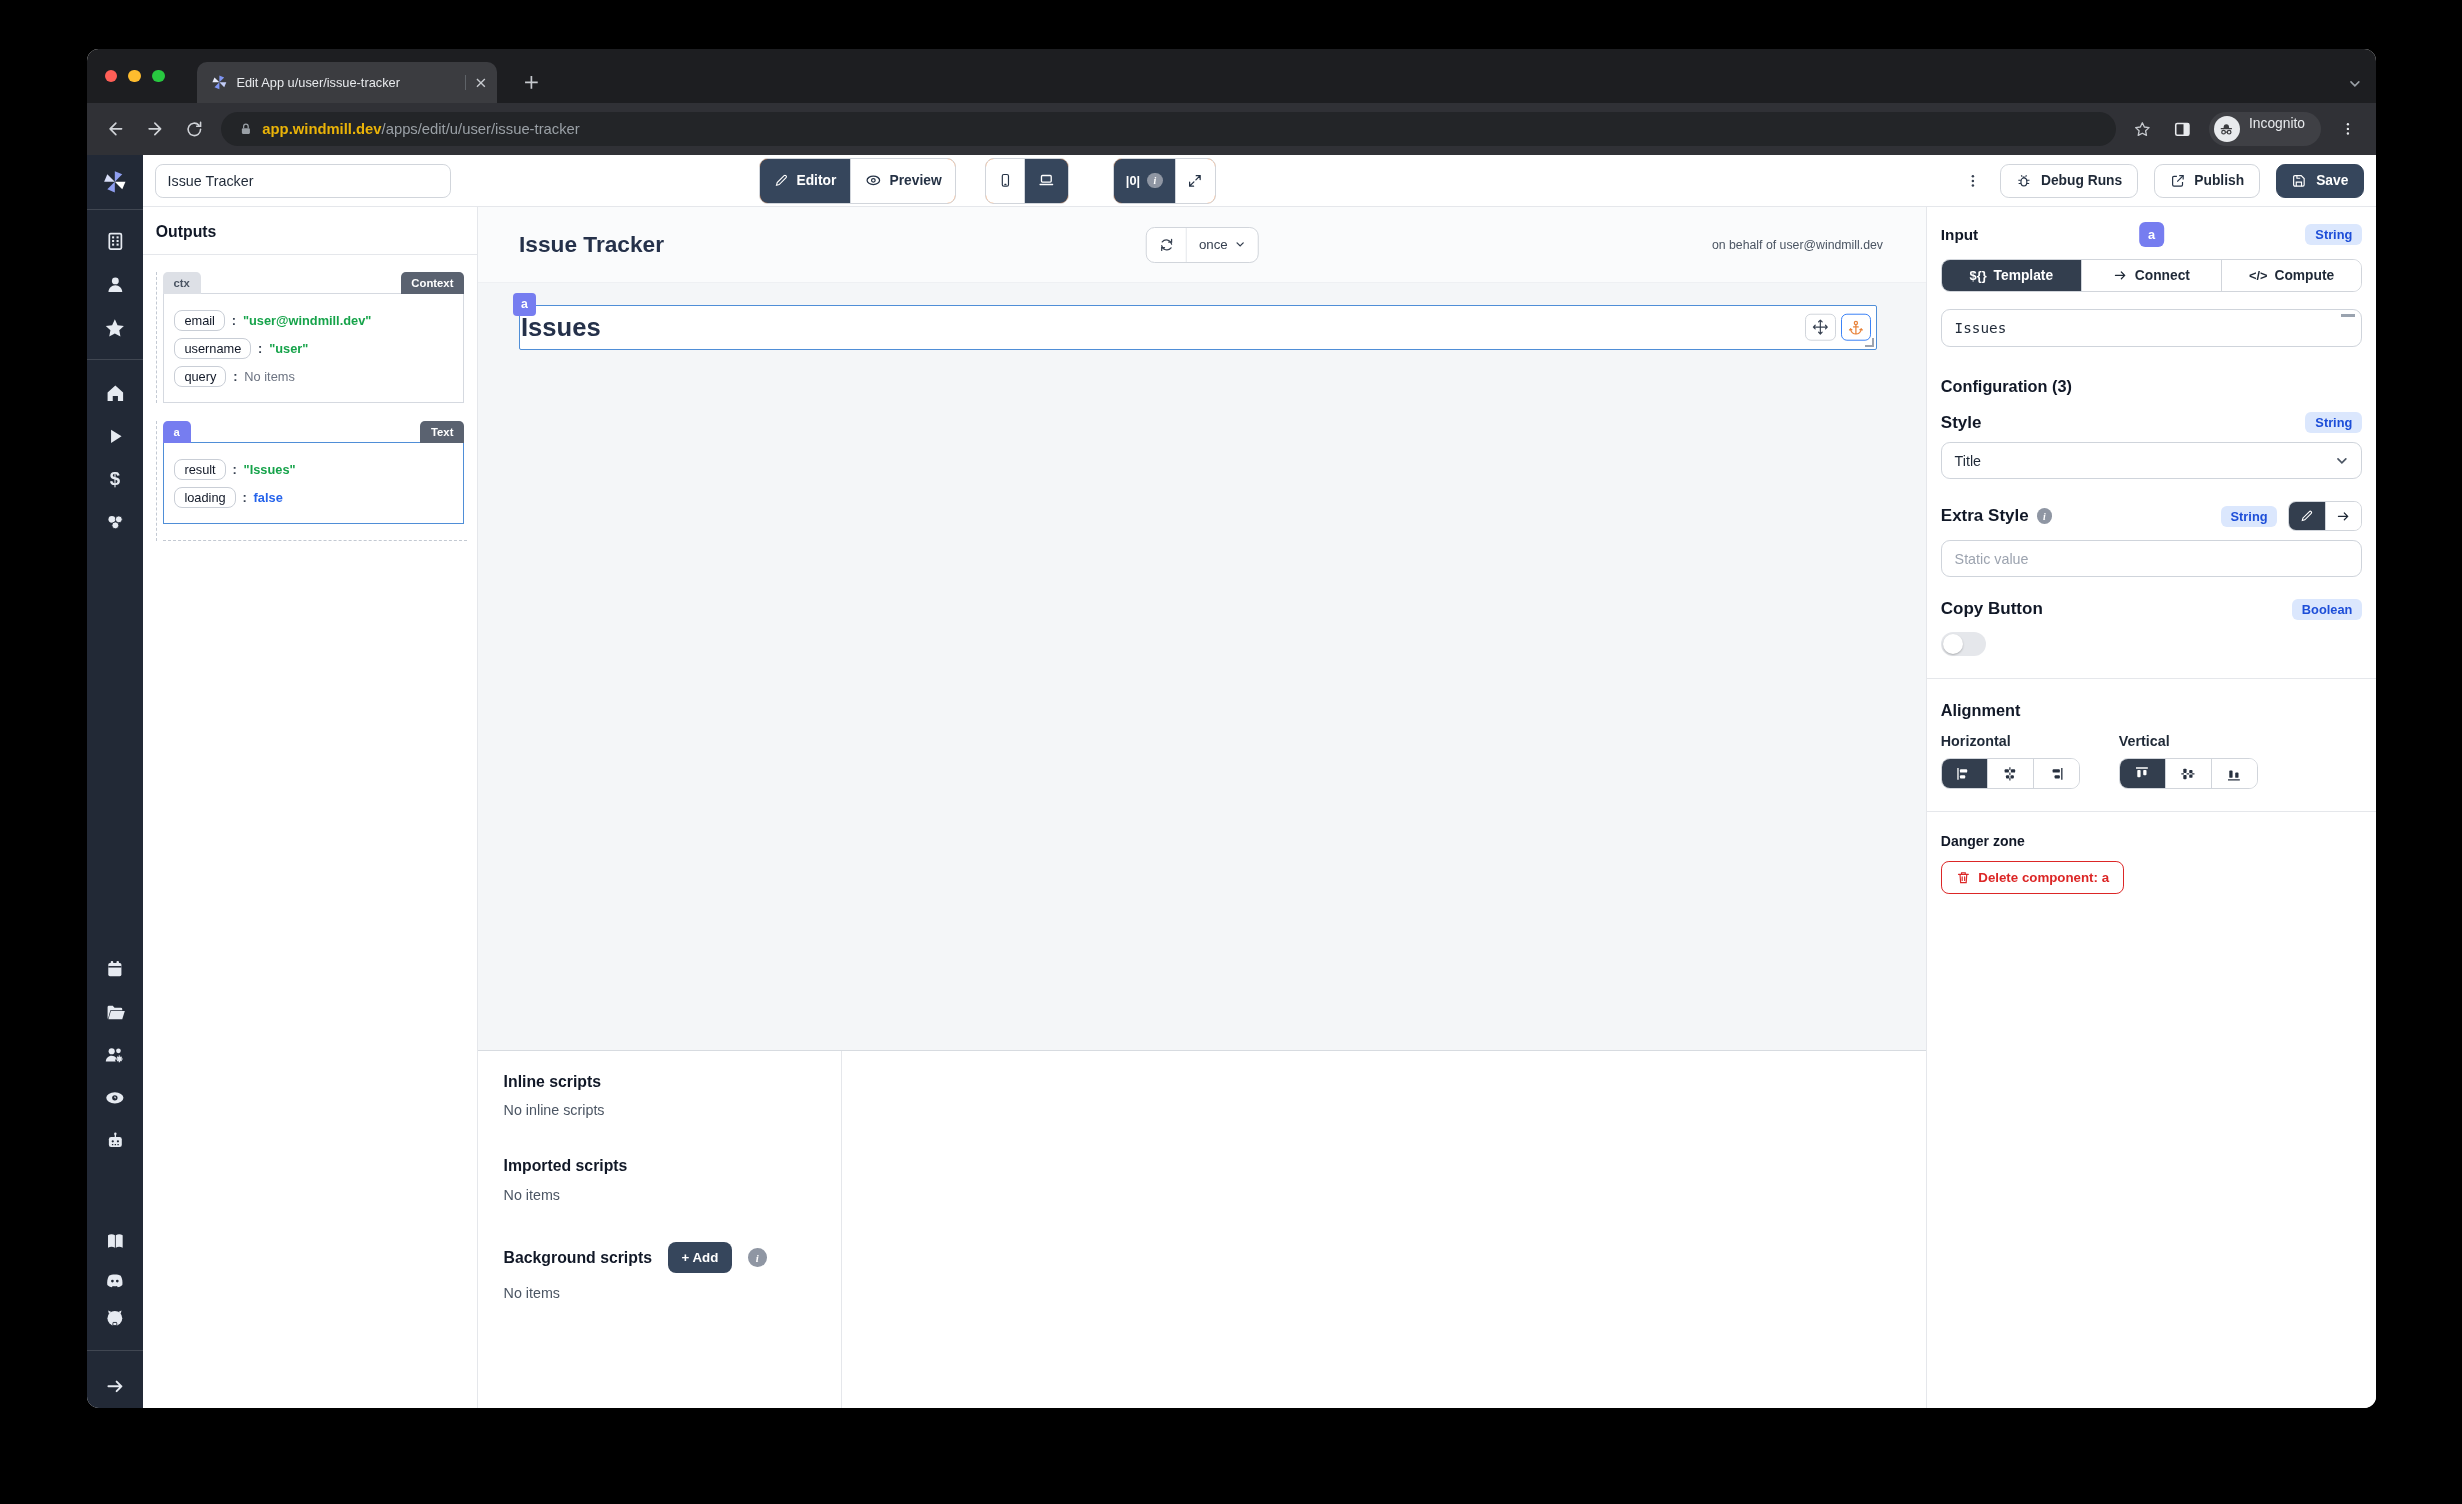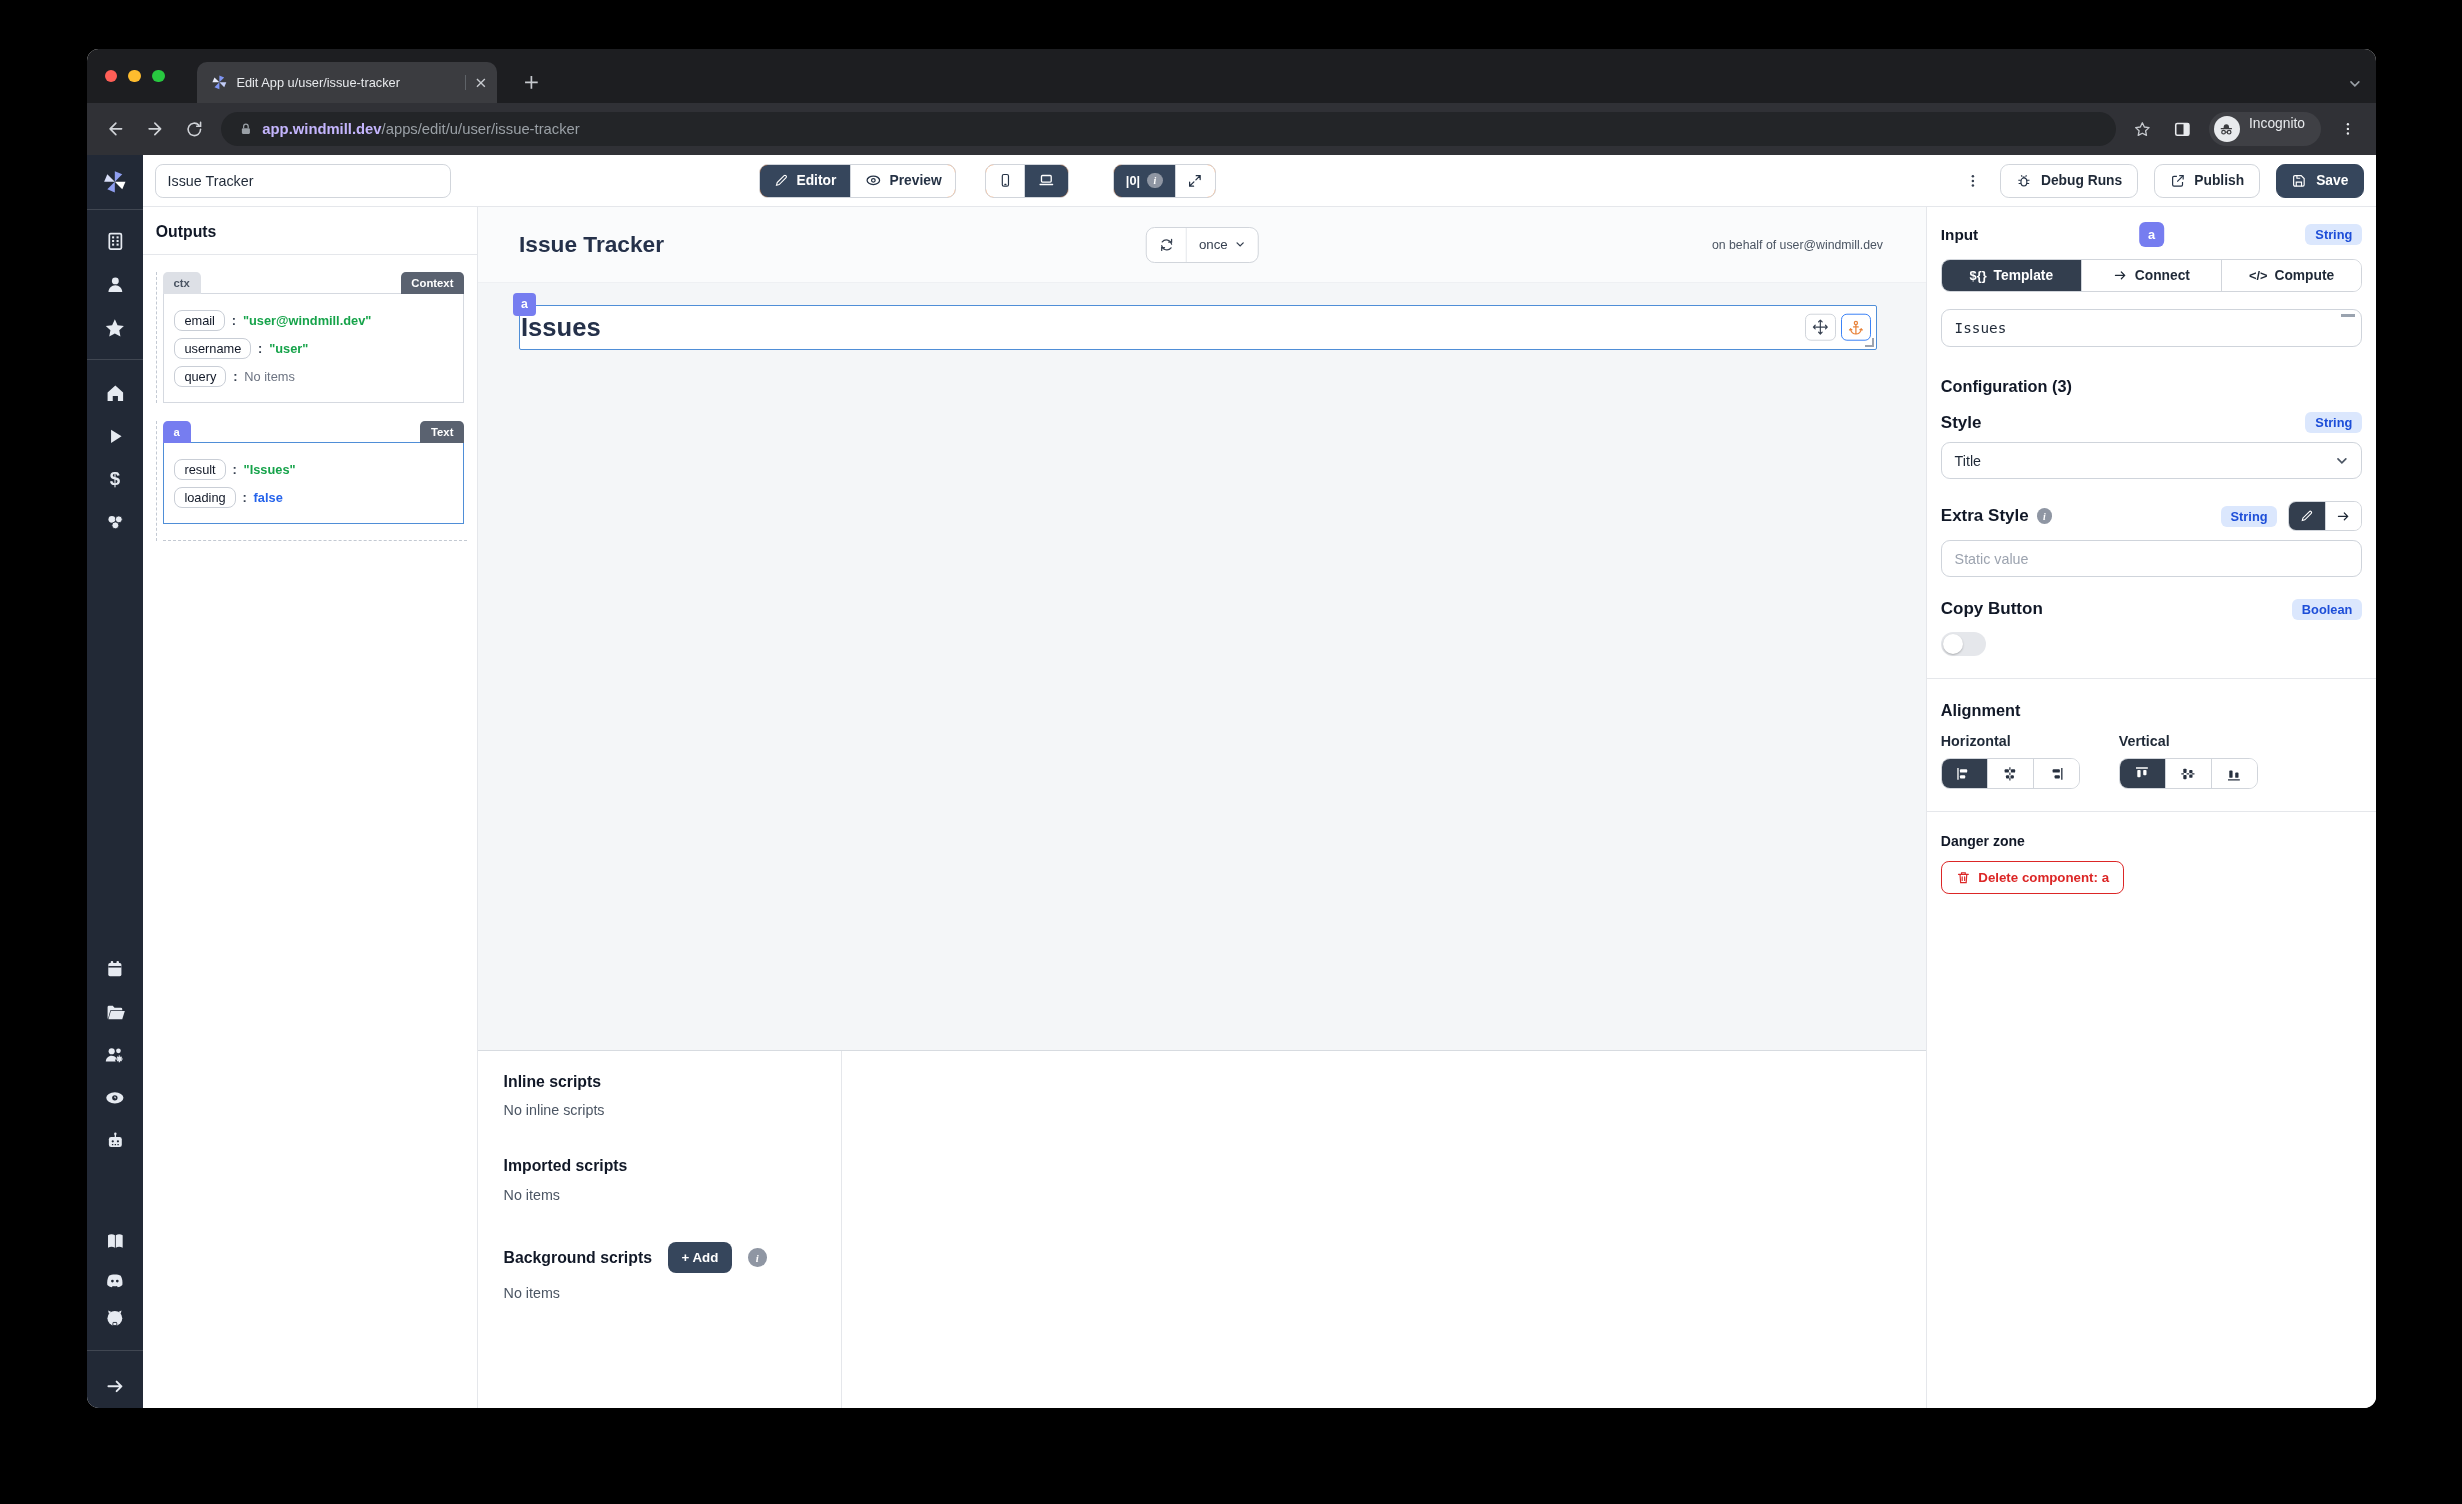--- a/index.html
+++ b/index.html
@@ -18,42 +18,42 @@
          border-radius:9.9px 9.9px 0 0; display:flex; align-items:center; padding:0 9.9px 0 13.8px; gap:8.9px; }
   .tab-title { color:#e8eaed; font-size:12.8px; flex:1; white-space:nowrap; overflow:hidden; }
   .tab-sep { width:1px; height:15.8px; background:#5f6368; flex:none; }
   .newtab { position:absolute; left:431px; bottom:6.9px; width:27.6px; height:27.6px; display:flex; align-items:center; justify-content:center; }
   .tabstrip-chevron { position:absolute; right:13.8px; bottom:11.8px; }
 
   .urlbar { height:52px; background:#303136; display:flex; align-items:center; padding:0 15.8px; gap:13.8px; flex:none; }
   .navic { width:25.6px; height:25.6px; display:flex; align-items:center; justify-content:center; flex:none; }
   .urlpill { flex:1; height:34px; background:#232528; border-radius:17.7px; display:flex; align-items:center;
              padding:0 17.7px; gap:9.9px; min-width:0; }
-  .url-host { color:#c4b5fd; font-size:14.8px; font-weight:700;margin-top:24px; }
+  .url-host { color:#eab308; font-size:14.8px; font-weight:700;margin-top:24px; }
   .url-path { color:#9aa0a6; font-size:14.8px; }
   .incog { height:34px; border-radius:17.7px; background:#3f4045; display:flex; align-items:flex-start; gap:8.9px;
            padding:3.9px 15.8px 3.9px 4.9px; }
   .incog-circle { width:26.6px; height:26.6px; border-radius:50%; background:#e8eaed; display:flex; align-items:center; justify-content:center; }
   .incog-label { color:#e8eaed; font-size:13.8px; }
 
   
   .app { flex:1; display:flex; min-height:0; }
   .sidebar { width:56px; background:#222936; color:#d9dfe8; display:flex; flex-direction:column; align-items:center; flex:none; }
   .sb-item { width:56px; height:43px; display:flex; align-items:center; justify-content:center; flex:none; }
   .sb-logo { height:54px; }
   .sb-div { width:56px; height:1px; background:rgba(255,255,255,.14); flex:none; }
   .sb-gap { flex:1; }
   .dollar { font-size:18.7px; font-weight:700; color:#e6eaf1; }
 
   .main { flex:1; display:flex; flex-direction:column; min-width:0; }
   .apptopbar { height:52px; background:#fff; border-bottom:1px solid #e5e7eb; display:flex; align-items:center;
                padding:0 11.8px; flex:none; position:relative; }
   .name-input { width:296px; height:34px; border:1px solid #d1d5db; border-radius:7.9px; padding:0 11.8px;
                 font-size:14.3px; color:#1f2937; font-family:inherit; outline:none; background:#fff; }
-  .seg { display:flex; border:1px solid #d1d5db; border-radius:8.9px; overflow:hidden; height:34px; background:#f97316; }
+  .seg { display:flex; border:1px solid #d1d5db; border-radius:8.9px; overflow:hidden; height:46px; background:#f97316; }
   .seg-cell { display:flex; align-items:center; justify-content:center; gap:7.9px; padding:0 13.8px;
               font-size:13.8px; font-weight:700; color:#253245; background:#fff; }
   .seg-cell + .seg-cell { border-left:1px solid #d1d5db; }
   .seg-cell.dark { background:#36465c; color:#fff; }
   .grp-editor { position:absolute; left:616px; }
   .grp-device { position:absolute; left:842px; }
   .grp-debug  { position:absolute; left:970px; }
   .topbar-right { margin-left:auto; display:flex; align-items:center; gap:15.8px; }
   .btn { height:34px; display:flex; align-items:center; gap:8.9px; padding:0 14.8px; border:1px solid #d1d5db;
          border-radius:8.9px; background:#fff; font-size:13.8px; font-weight:700; color:#1f2937; }

